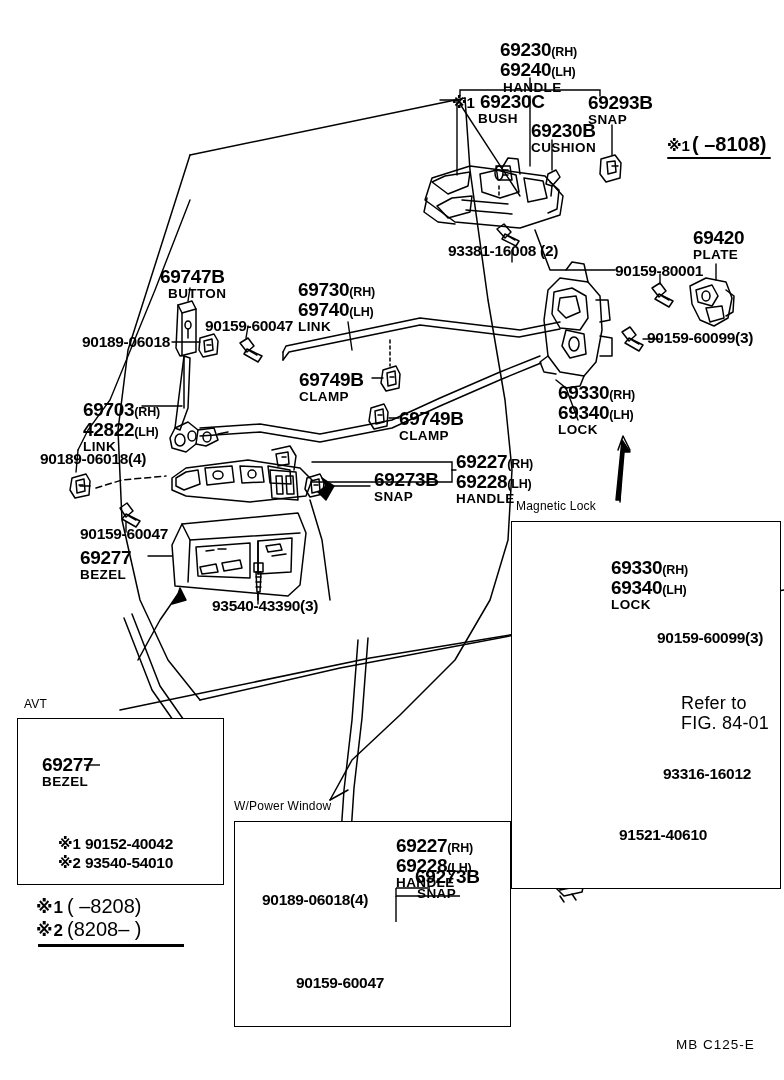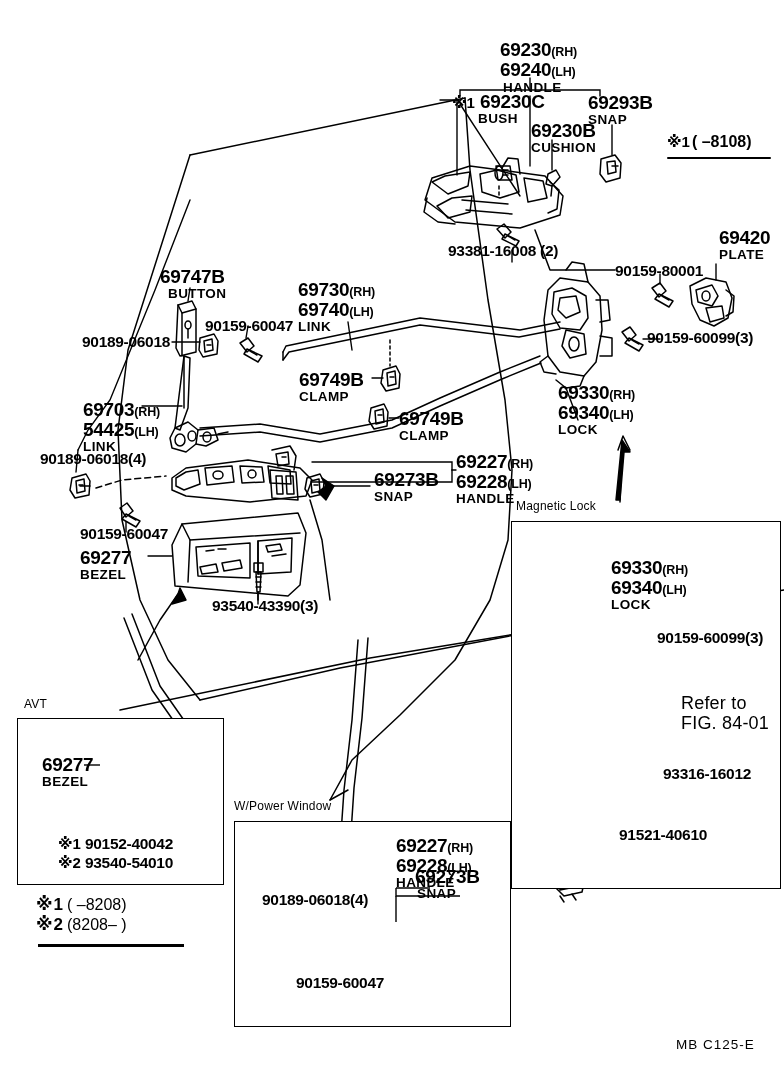--- a/index.html
+++ b/index.html
@@ -11,21 +11,21 @@
   }
   #sheet{position:absolute;left:0;top:0;width:784px;height:840px;}
   svg.layer{position:absolute;left:0;top:0;width:784px;height:1080px;overflow:visible;}
   .lbl{position:absolute;white-space:nowrap;line-height:1.0;color:#000;}
   .pn{font-size:19px;font-weight:bold;letter-spacing:-0.3px;}
   .pn-sm{font-size:15.5px;font-weight:bold;letter-spacing:-0.3px;}
   .sfx{font-size:12.5px;font-weight:bold;letter-spacing:-0.2px;}
   .desc{font-size:13.5px;font-weight:bold;letter-spacing:0.4px;}
   .panel-title{font-size:12px;letter-spacing:0.2px;}
   .footer{font-size:13.5px;letter-spacing:1px;}
-  .fnote{font-size:16px;font-weight:bold;letter-spacing:0px;}
+  .fnote{font-size:20px;font-weight:bold;letter-spacing:0px;}
   .star{font-size:15px;font-weight:bold;}
   .mark-num{font-size:17px;font-weight:bold;}
   .row{display:flex;align-items:baseline;}
   .boxpanel{position:absolute;border:1.6px solid #000;background:#fff;}
   .fnline{position:absolute;background:#000;}
 </style>
 </head>
 <body>
 
 <div id="sheet">
@@ -459,21 +459,21 @@
     </div>
     <div class="desc" style="margin-top:1px;">LINK</div>
   </div>
 
   <div class="lbl" style="left:83px;top:400px;">
     <div class="row">
       <span class="pn">69703</span>
       <span class="sfx">(RH)</span>
     </div>
     <div class="row" style="margin-top:1px;">
-      <span class="pn">54425</span>
+      <span class="pn">42822</span>
       <span class="sfx">(LH)</span>
     </div>
     <div class="desc" style="margin-top:1px;">LINK</div>
   </div>
 
   <div class="lbl" style="left:299px;top:370px;">
     <div class="pn">69749B</div>
     <div class="desc" style="margin-top:1px;">CLAMP</div>
   </div>
 
@@ -517,21 +517,21 @@
     </div>
     <div class="row" style="margin-top:1px;">
       <span class="pn">69340</span>
       <span class="sfx">(LH)</span>
     </div>
     <div class="desc" style="margin-top:1px;">LOCK</div>
   </div>
 
   <div class="lbl pn-sm" style="left:647px;top:330px;">90159-60099(3)</div>
 
-  <div class="lbl" style="left:719px;top:228px;">
+  <div class="lbl" style="left:693px;top:228px;">
     <div class="pn">69420</div>
     <div class="desc" style="margin-top:1px;">PLATE</div>
   </div>
 
   <div class="lbl pn-sm" style="left:615px;top:263px;">90159-80001</div>
 
   <div class="lbl panel-title" style="left:516px;top:500px;">Magnetic Lock</div>
   <div class="boxpanel" style="left:511px;top:521px;width:268px;height:366px;"></div>
 
   <div class="lbl" style="left:611px;top:558px;">

